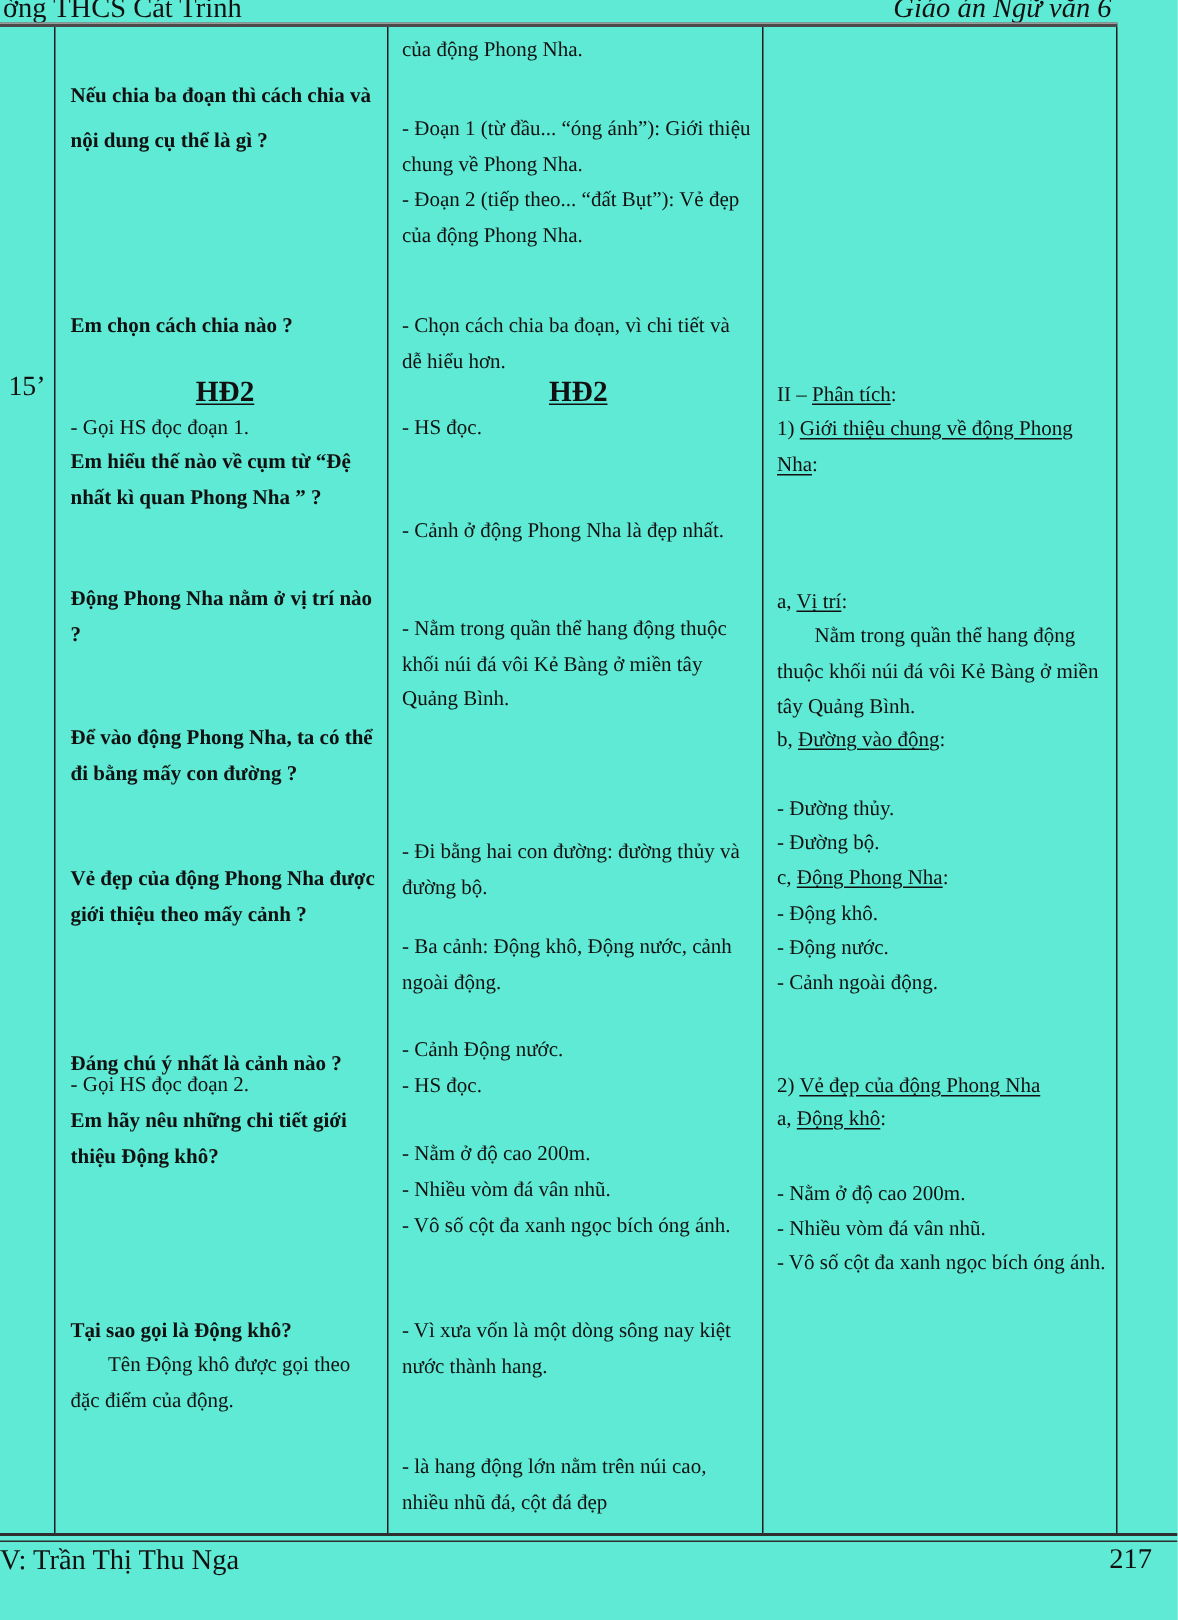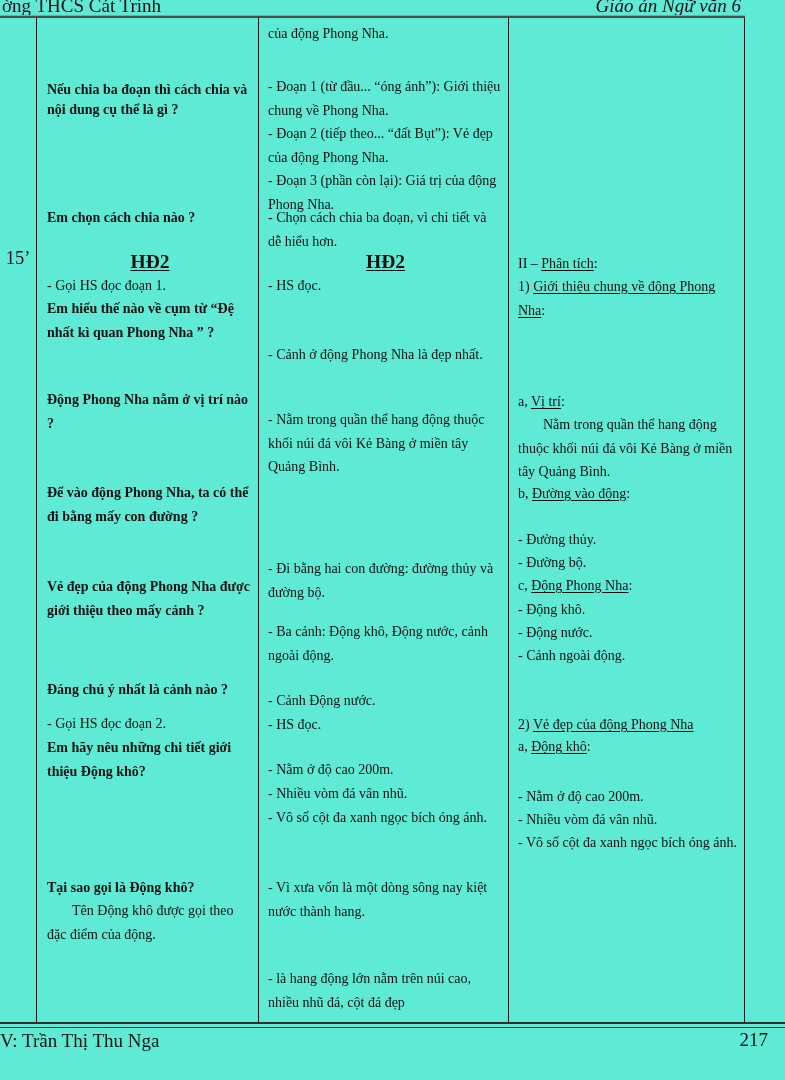--- a/index.html
+++ b/index.html
@@ -20,21 +20,21 @@
   .table{position:absolute;left:0;top:18px;width:745px;height:1004px;}
   .col{position:absolute;top:0;height:100%;border-right:1px solid #1c1c1c;}
   .col-time{left:0;width:36px;}
   .col-q{left:36px;width:222px;}
   .col-a{left:258px;width:250px;}
   .col-n{left:508px;width:236px;}
 
   .item{position:absolute;left:10px;right:5px;font-size:14px;line-height:23.5px;}
   .col-q .item{left:11px;right:5px;}
   .b{font-weight:bold;}
-  .lh29{line-height:20px;margin-top:30px;}
+  .lh29{line-height:30px;}
   .hd{font-weight:bold;text-align:center;font-size:19.5px;}
   .hd span{text-decoration:underline;text-underline-offset:2px;}
   .u{text-decoration:underline;text-underline-offset:2px;}
   .ind{text-indent:25px;}
   .time{position:absolute;top:230px;left:0;width:100%;text-align:center;font-size:18.5px;}
 
   
   .footer-rule{position:absolute;left:0;top:1022px;width:785px;height:3px;border-top:2px solid #2e2e2e;border-bottom:1px solid #2e2e2e;}
   .ftr-left{position:absolute;top:1030px;left:0px;font-size:19px;}
   .ftr-page{position:absolute;top:1029px;right:17px;font-size:19px;}
@@ -56,32 +56,31 @@
 
     <div class="col col-q">
       <div class="item b lh29" style="top:32px">Nếu chia ba đoạn thì cách chia và nội dung cụ thể là gì ?</div>
       <div class="item b" style="top:188px">Em chọn cách chia nào ?</div>
       <div class="item hd" style="top:232px"><span>HĐ2</span></div>
       <div class="item" style="top:256px">- Gọi HS đọc đoạn 1.</div>
       <div class="item b" style="top:279px">Em hiểu thế nào về cụm từ “Đệ nhất kì quan Phong Nha ” ?</div>
       <div class="item b" style="top:370px">Động Phong Nha nằm ở vị trí nào ?</div>
       <div class="item b" style="top:463px">Để vào động Phong Nha, ta có thể đi bằng mấy con đường ?</div>
       <div class="item b" style="top:557px">Vẻ đẹp của động Phong Nha được giới thiệu theo mấy cảnh ?</div>
-      <div class="item b" style="top:660px">Đáng chú ý nhất là cảnh nào ?</div>
+      <div class="item b" style="top:680px">Đáng chú ý nhất là cảnh nào ?</div>
       <div class="item" style="top:694px">- Gọi HS đọc đoạn 2.</div>
       <div class="item b" style="top:718px">Em hãy nêu những chi tiết giới thiệu Động khô?</div>
       <div class="item b" style="top:858px">Tại sao gọi là Động khô?</div>
       <div class="item ind" style="top:881px">Tên Động khô được gọi theo đặc điểm của động.</div>
     </div>
 
     <div class="col col-a">
       <div class="item" style="top:4px">của động Phong Nha.</div>
       <div class="item" style="top:57px">- Đoạn 1 (từ đầu... “óng ánh”): Giới thiệu chung về Phong Nha.</div>
       <div class="item" style="top:104px">- Đoạn 2 (tiếp theo... “đất Bụt”): Vẻ đẹp của động Phong Nha.</div>
-      <div class="item" style="top:151px">- Đoạn 3 (phần còn lại): Giá trị của động Phong Nha.</div>
       <div class="item" style="top:188px">- Chọn cách chia ba đoạn, vì chi tiết và dễ hiểu hơn.</div>
       <div class="item hd" style="top:232px"><span>HĐ2</span></div>
       <div class="item" style="top:256px">- HS đọc.</div>
       <div class="item" style="top:325px">- Cảnh ở động Phong Nha là đẹp nhất.</div>
       <div class="item" style="top:390px">- Nằm trong quần thể hang động thuộc khối núi đá vôi Kẻ Bàng ở miền tây Quảng Bình.</div>
       <div class="item" style="top:539px">- Đi bằng hai con đường: đường thủy và đường bộ.</div>
       <div class="item" style="top:602px">- Ba cảnh: Động khô, Động nước, cảnh ngoài động.</div>
       <div class="item" style="top:671px">- Cảnh Động nước.</div>
       <div class="item" style="top:695px">- HS đọc.</div>
       <div class="item" style="top:740px">- Nằm ở độ cao 200m.</div>

